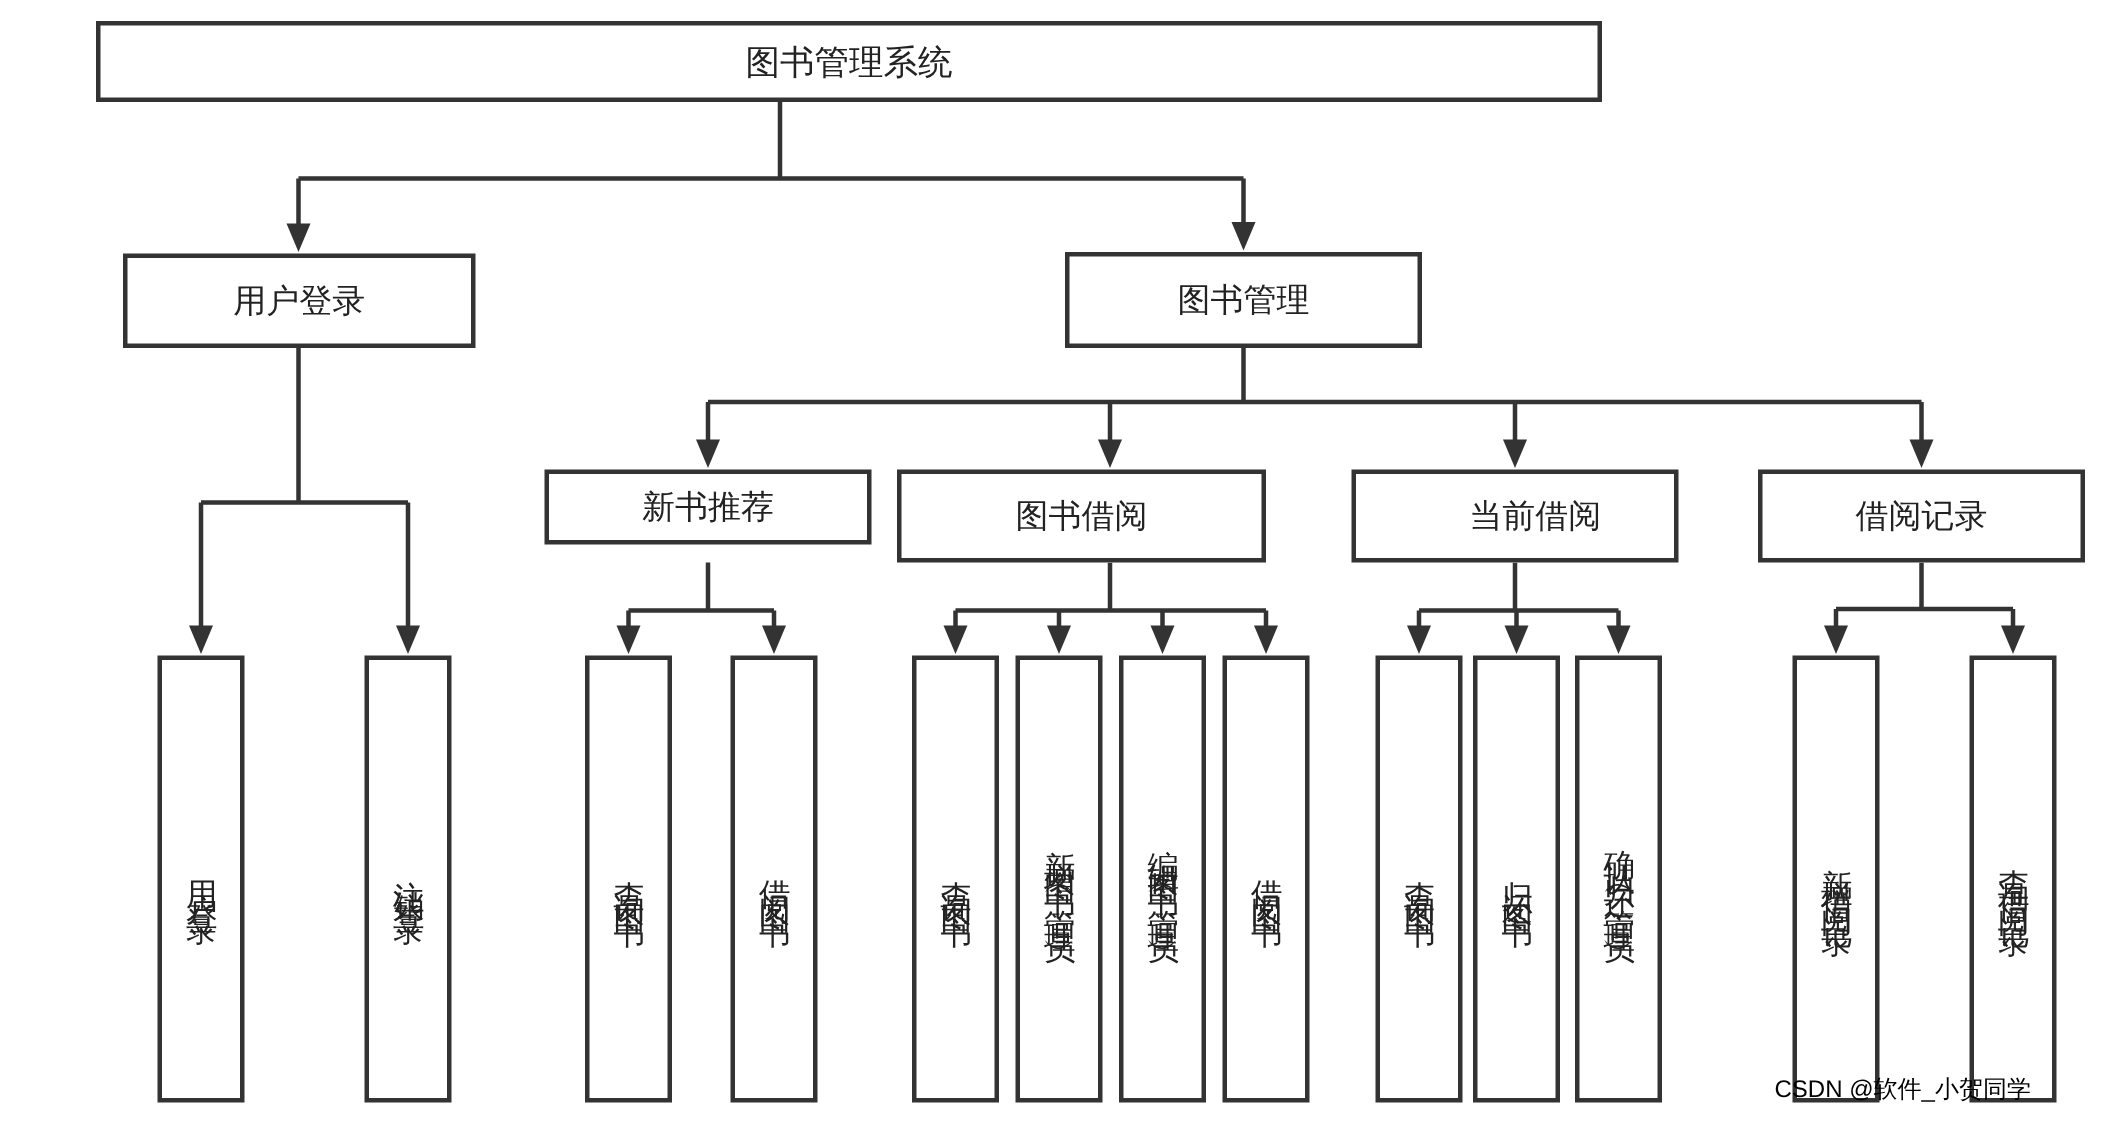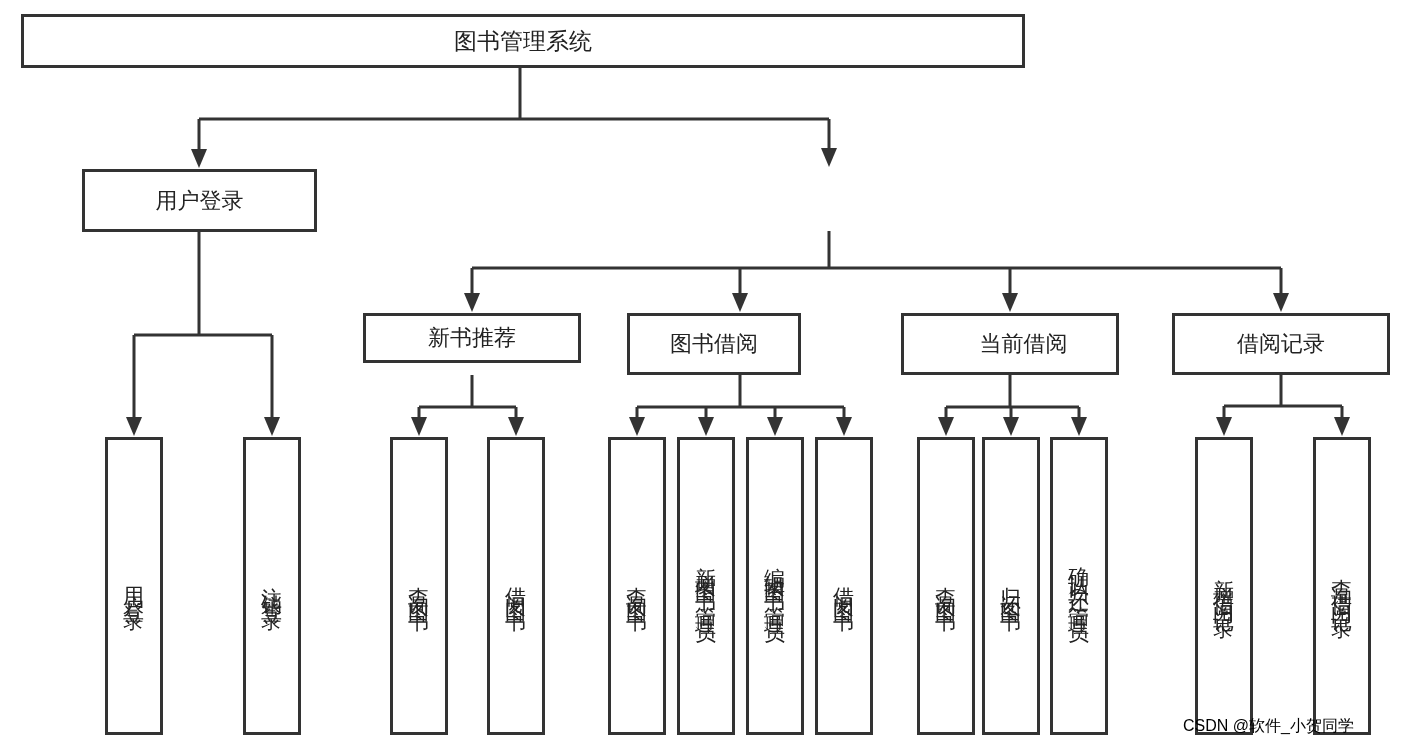--- a/index.html
+++ b/index.html
@@ -26,21 +26,21 @@
     box-sizing: border-box;
     border: 3px solid #333333;
     background: #ffffff;
     display: flex;
     align-items: center;
     justify-content: center;
     color: #222222;
     z-index: 1;
   }
   .hbox { font-size: 22px; }
-  .root-box { font-size: 23px; }
+  .root-box { font-size: 23px; margin-left: 43px; }
   .vbox { font-size: 21px; }
   .vbox .vtext {
     writing-mode: vertical-rl;
     text-orientation: mixed;
     letter-spacing: 8px;
     line-height: 1;
     white-space: nowrap;
   }
   .watermark {
     position: absolute;
@@ -97,25 +97,28 @@
     </g>
   </svg>
 
   <div class="box root-box" style="left:21px; top:14px; width:1004px; height:54px;">
     <span>图书管理系统</span>
   </div>
 
   <div class="box hbox" style="left:82px; top:169px; width:235px; height:63px;">
     <span>用户登录</span>
   </div>
+  <div class="box hbox" style="left:710px; top:168px; width:238px; height:64px;">
+    <span>图书管理</span>
+  </div>
 
   <div class="box hbox" style="left:363px; top:313px; width:218px; height:50px;">
     <span>新书推荐</span>
   </div>
-  <div class="box hbox" style="left:627px; top:313px; width:174px; height:62px;">
+  <div class="box hbox" style="left:598px; top:313px; width:246px; height:62px;">
     <span>图书借阅</span>
   </div>
   <div class="box hbox" style="left:901px; top:313px; width:218px; height:62px;padding-left:27px;">
     <span>当前借阅</span>
   </div>
   <div class="box hbox" style="left:1172px; top:313px; width:218px; height:62px;">
     <span>借阅记录</span>
   </div>
 
   <div class="box vbox" style="left:105px; top:437px; width:58px; height:298px;">

